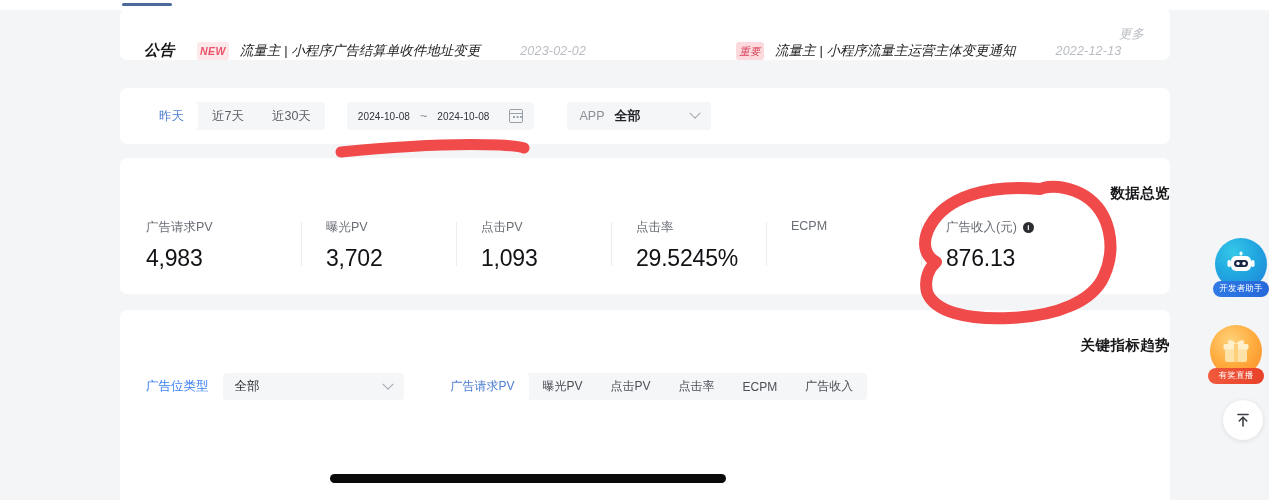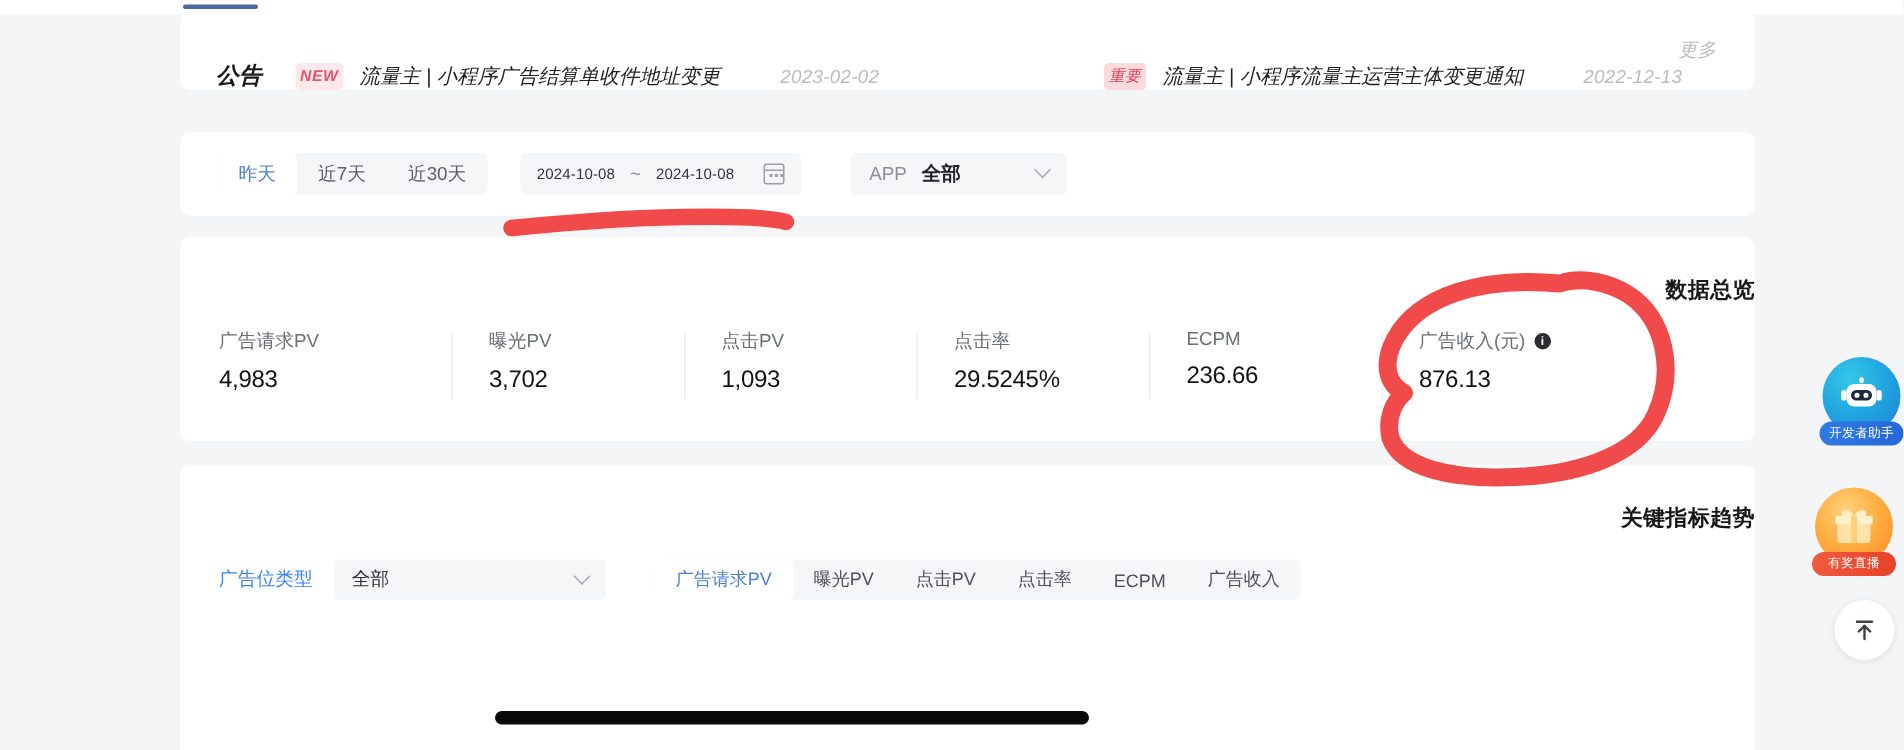--- a/index.html
+++ b/index.html
@@ -117,21 +117,21 @@
   .m-label {
     font-size: 12.5px; color: #6a6e75; display: flex; align-items: center;
     white-space: nowrap;
   }
   .info-i {
     display: inline-block; margin-left: 6px; width: 11px; height: 11px;
     border-radius: 50%; background: #2b2d31; color: #fff; font-size: 8px;
     line-height: 11px; text-align: center; font-weight: bold;
   }
   .m-value {
-    font-size: 16px; color: #111215; margin-top: 9px;
+    font-size: 23px; color: #111215; margin-top: 9px;
     letter-spacing: -.2px; white-space: nowrap;
   }
 
   
   #trend { top: 310px; height: 230px; }
   .trend-controls {
     display: flex; align-items: center; margin-top: 18px; padding-left: 26px;
   }
   .tc-label { font-size: 12.5px; color: #3b82f6; white-space: nowrap; }
   .tc-select {
@@ -261,21 +261,20 @@
       </div>
       <div class="metric">
         <div class="metric-inner">
           <div class="m-label">点击率</div>
           <div class="m-value">29.5245%</div>
         </div>
       </div>
       <div class="metric">
         <div class="metric-inner">
           <div class="m-label">ECPM</div>
-          <div class="m-value">236.66</div>
         </div>
       </div>
       <div class="metric">
         <div class="metric-inner">
           <div class="m-label">
             <span>广告收入(元)</span>
             <span class="info-i">i</span>
           </div>
           <div class="m-value">876.13</div>
         </div>

